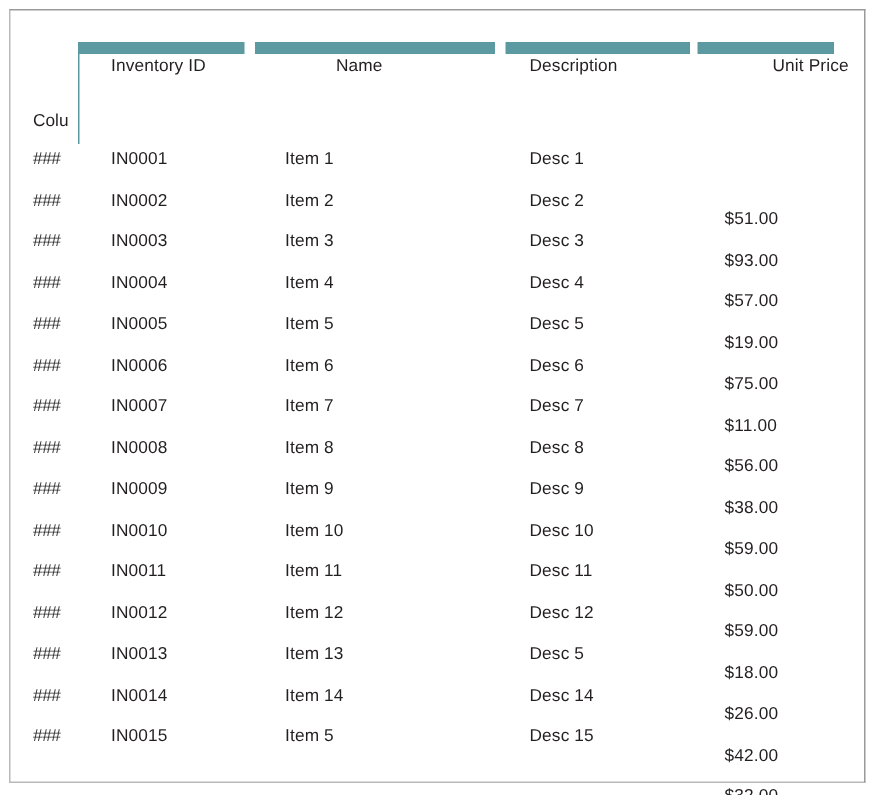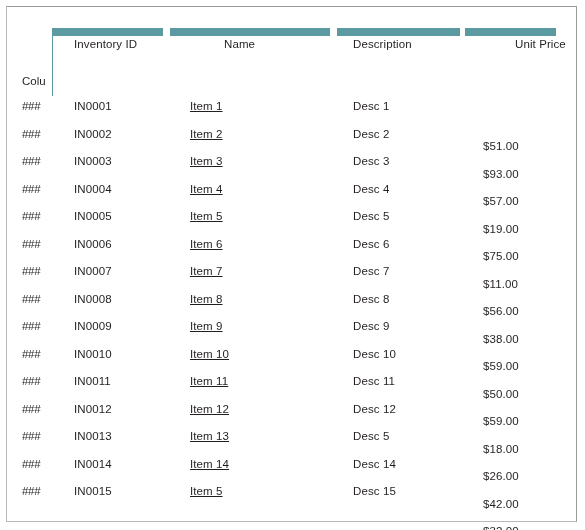--- a/index.html
+++ b/index.html
@@ -98,21 +98,21 @@
   .cell {
     position: absolute;
     top: 0;
     font-size: 11.5px;
     color: #231f20;
     white-space: nowrap;
     letter-spacing: 0.1px;
   }
   .cell.c0 { left: 22px;  color: #2b2b2b; letter-spacing: -0.3px; }
   .cell.c1 { left: 74px; text-align: center;  }
-  .cell.c2 { left: 190px; text-decoration: underline; }
+  .cell.c2 { left: 190px; }
   .cell.c3 { left: 353px; }
   .cell.c4 { left: 483px; margin-top: 40px; }
 </style>
 </head>
 <body>
 
 <div class="page">
   <div class="sheet"></div>
 
   <div class="header-band">

